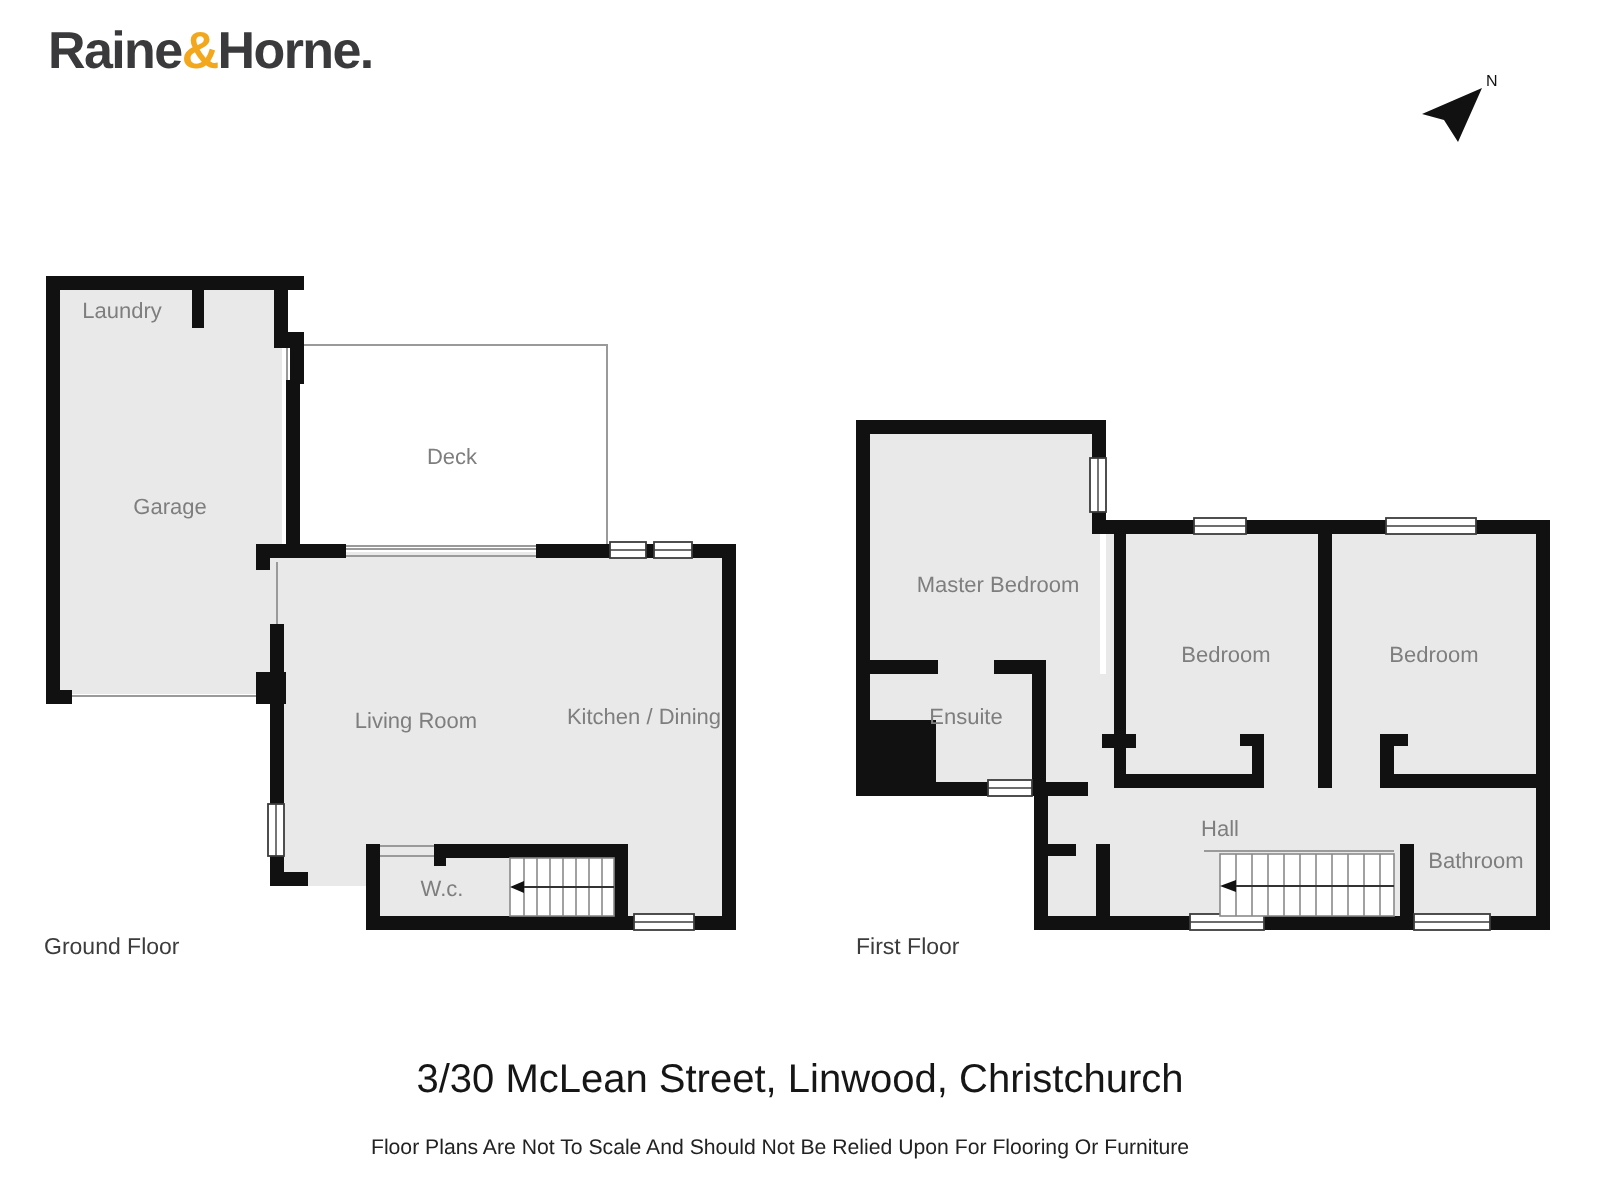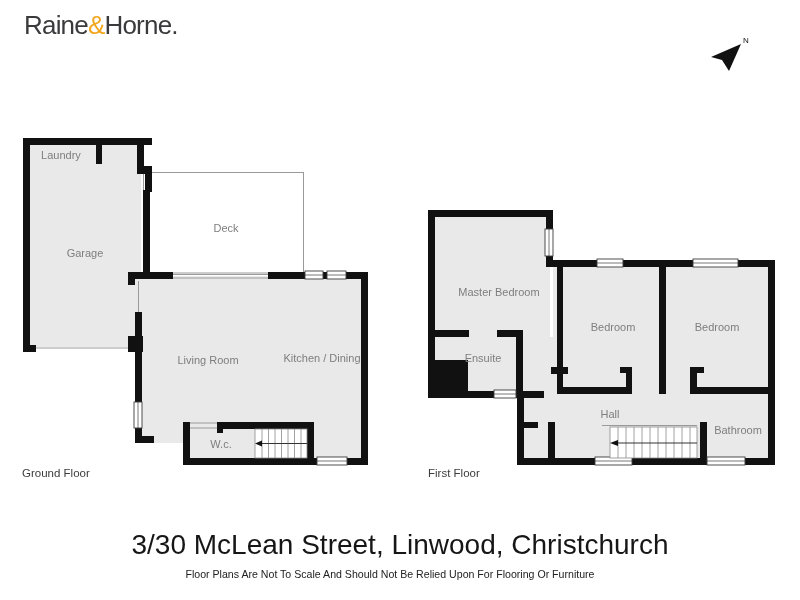--- a/index.html
+++ b/index.html
@@ -10,21 +10,21 @@
     --label_gray:#7E7E7E;
     --line_gray:#999999;
   }
   html,body{margin:0;padding:0;}
   body{
     width:800px;height:600px;position:relative;background:#ffffff;
     font-family:"Liberation Sans", sans-serif;overflow:hidden;
   }
   .logo{
     position:absolute;left:24px;top:10px;
-    font-weight:normal;font-size:26px;letter-spacing:-0.8px;
+    font-weight:bold;font-size:26px;letter-spacing:-0.8px;
     color:var(--logo_text);white-space:nowrap;text-align:right;
   }
   .logo .amp{color:var(--brand_amber);}
   .logo .dot{font-size:26px;}
   .floorplan-svg{position:absolute;left:0;top:0;}
   .wall{fill:var(--wall);}
   .roomfill{fill:var(--room_fill);}
   .deck{fill:#ffffff;stroke:#9a9a9a;stroke-width:1;}
   .winframe{fill:#ffffff;stroke:#3c3c3c;stroke-width:0.9;}
   .winline{stroke:#3c3c3c;stroke-width:0.7;}
@@ -37,21 +37,21 @@
     font-family:"Liberation Sans", sans-serif;font-size:11px;
     fill:var(--label_gray);text-anchor:middle;
   }
   .floorcaption{
     font-family:"Liberation Sans", sans-serif;font-size:11.5px;
     fill:#3c3c3c;text-anchor:start;
   }
   .northN{font-family:"Liberation Sans", sans-serif;font-size:8px;fill:#111;}
   .address{
     position:absolute;left:0;top:529px;width:800px;text-align:center;
-    font-size:28px;color:#161616;
+    font-size:20px;color:#161616;
   }
   .disclaimer{
     position:absolute;left:0;top:568px;width:780px;text-align:center;
     font-size:10.6px;color:#222222;
   }
 </style>
 </head>
 <body>
 
 <div class="logo">

